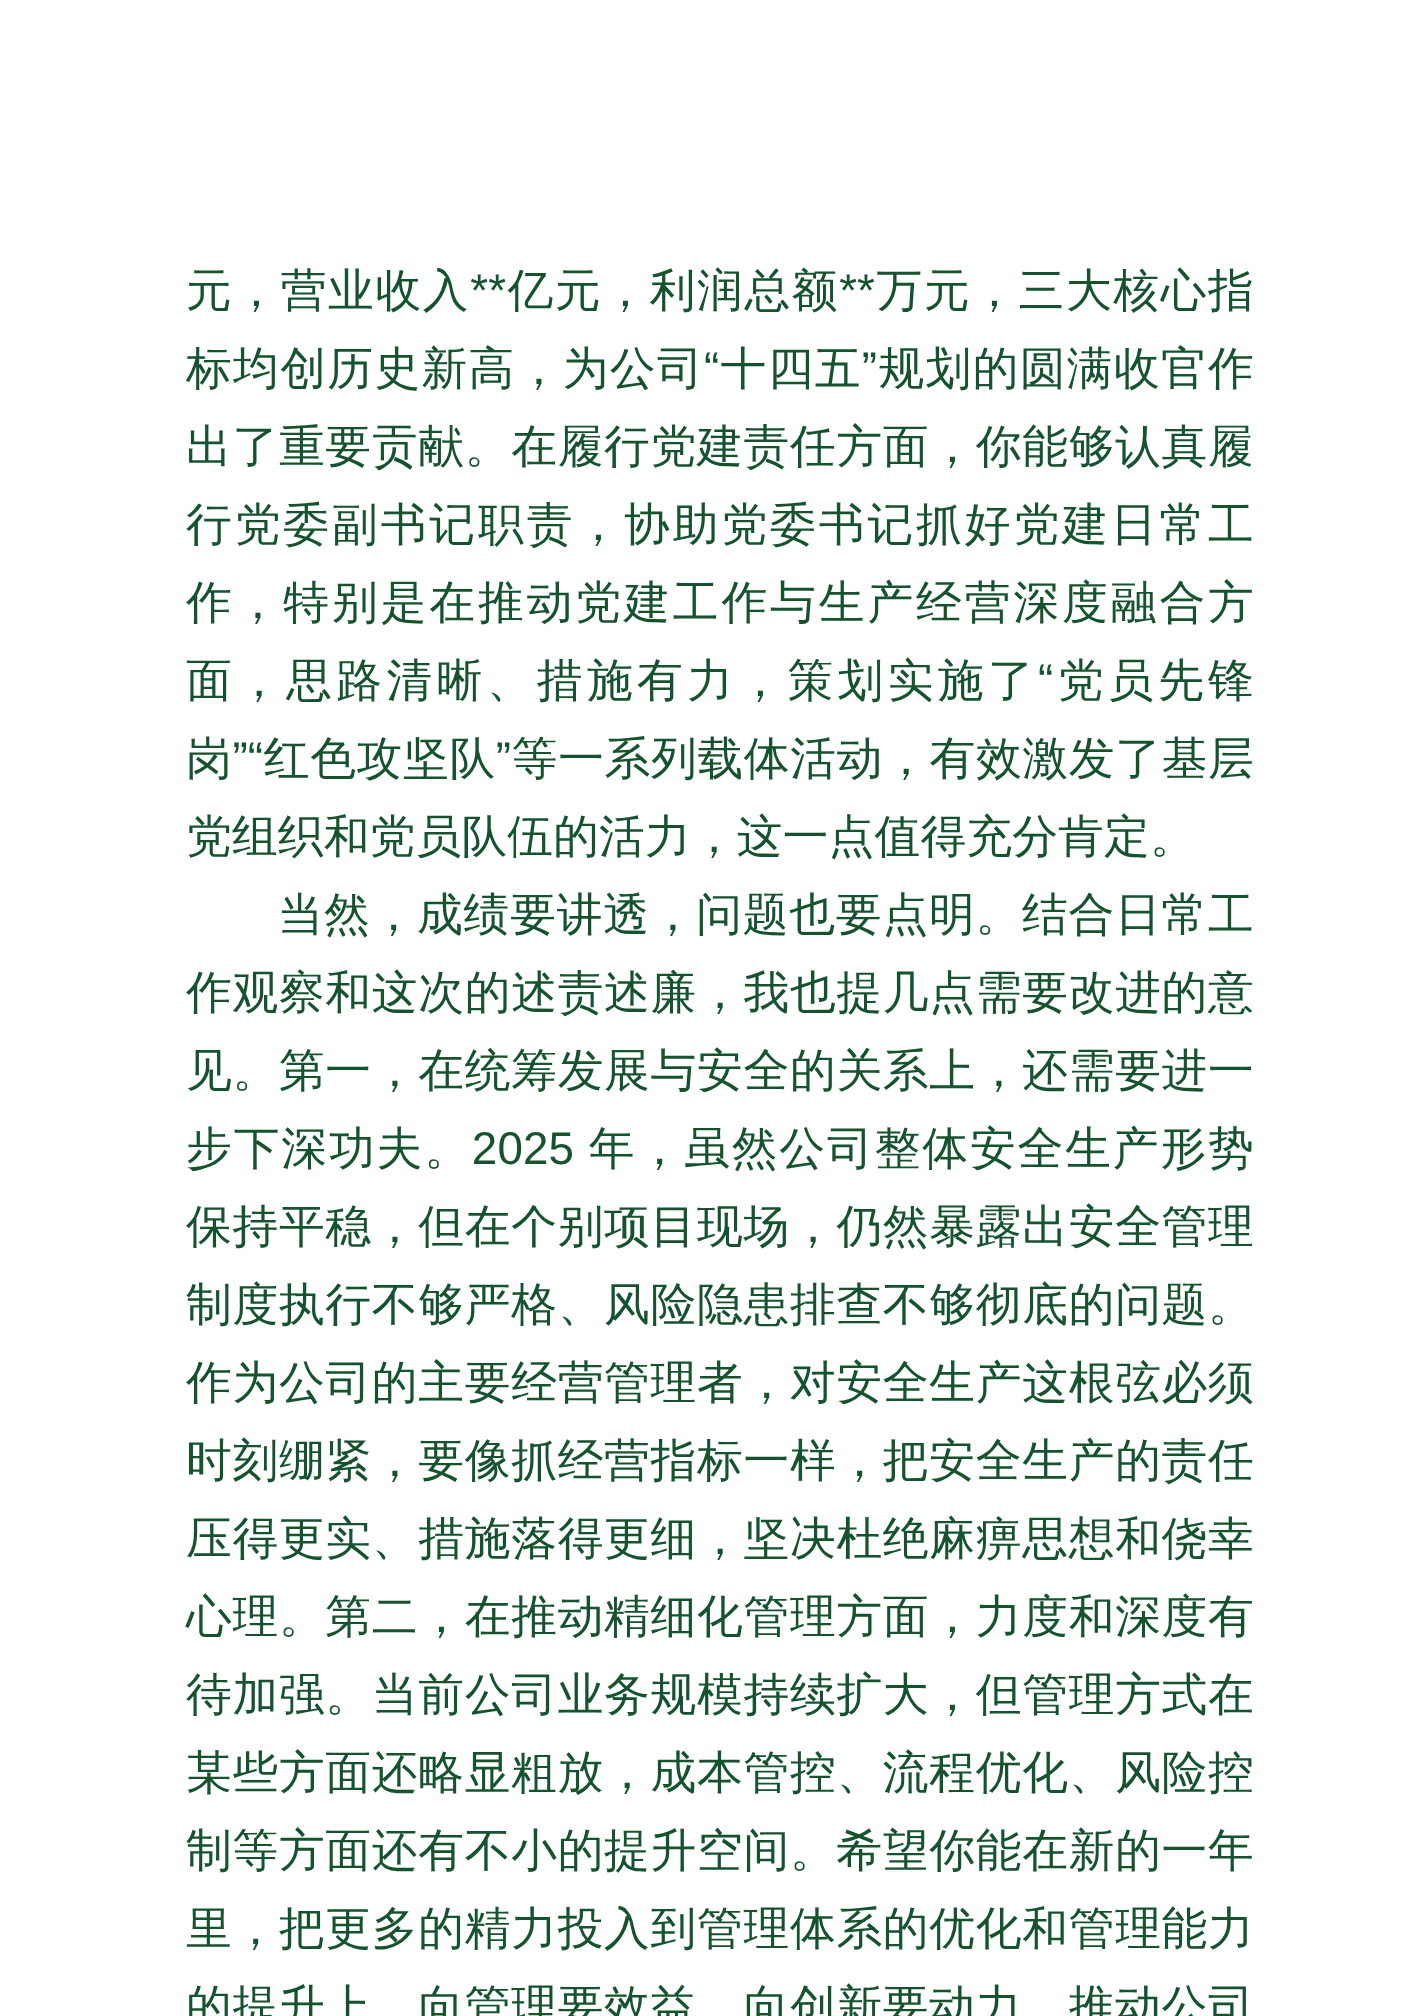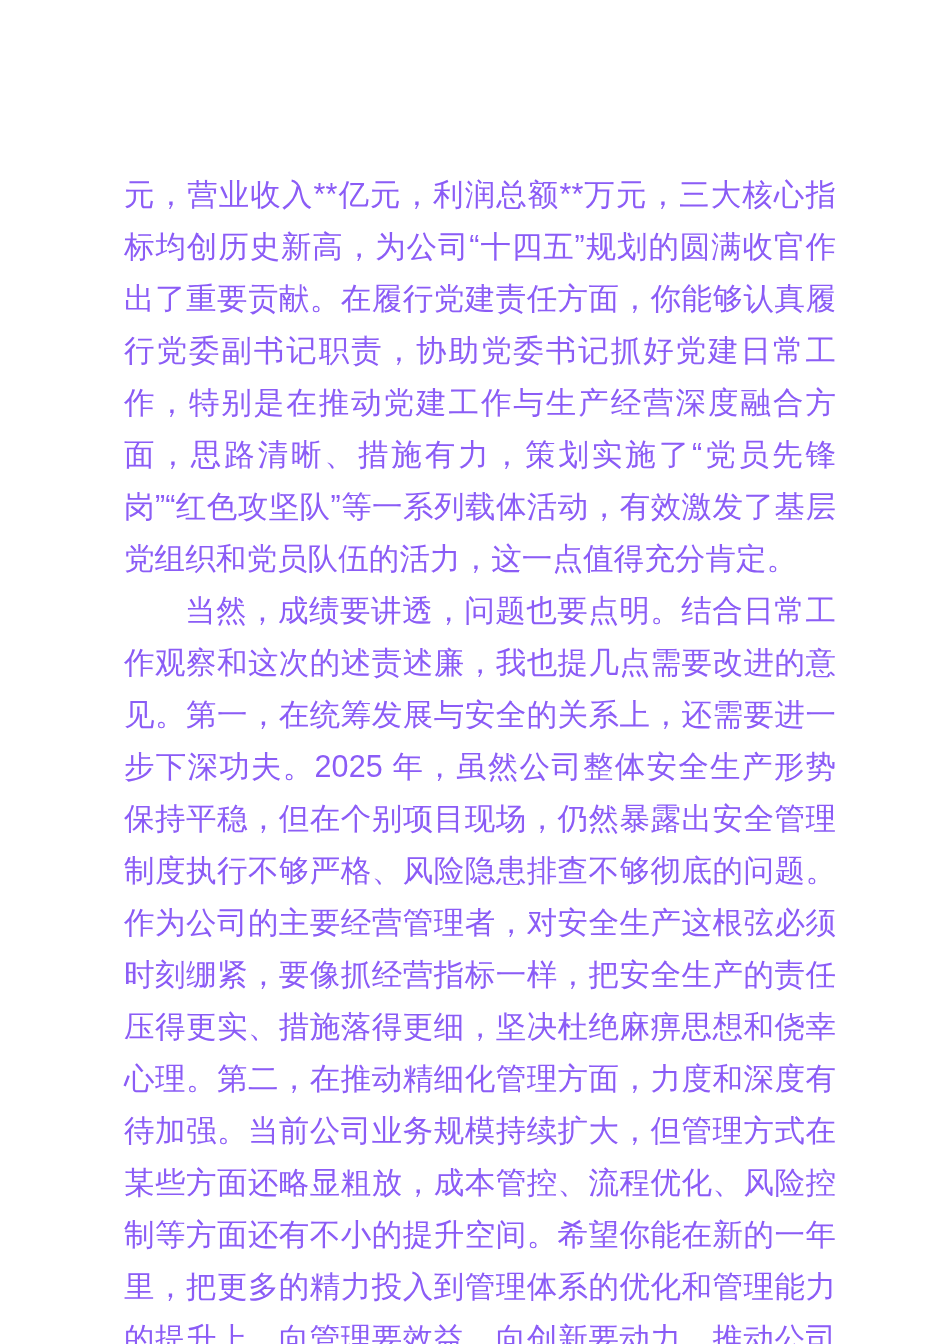--- a/index.html
+++ b/index.html
@@ -25,21 +25,21 @@
     position: absolute;
     left: 124px;
     top: 168px;
     width: 712px;
   }
   .para {
     margin: 0;
     padding: 0;
     font-size: 30.5px;
     line-height: 52px;
-    color: #8b5cf6;
+    color: #14532d;
     text-align: justify;
     text-justify: inter-character;
     text-align-last: left;
     letter-spacing: 0.1px;
     font-weight: 400;
     word-break: break-all;
     white-space: normal;
   }
   .para.indent {
     text-indent: 2em;

